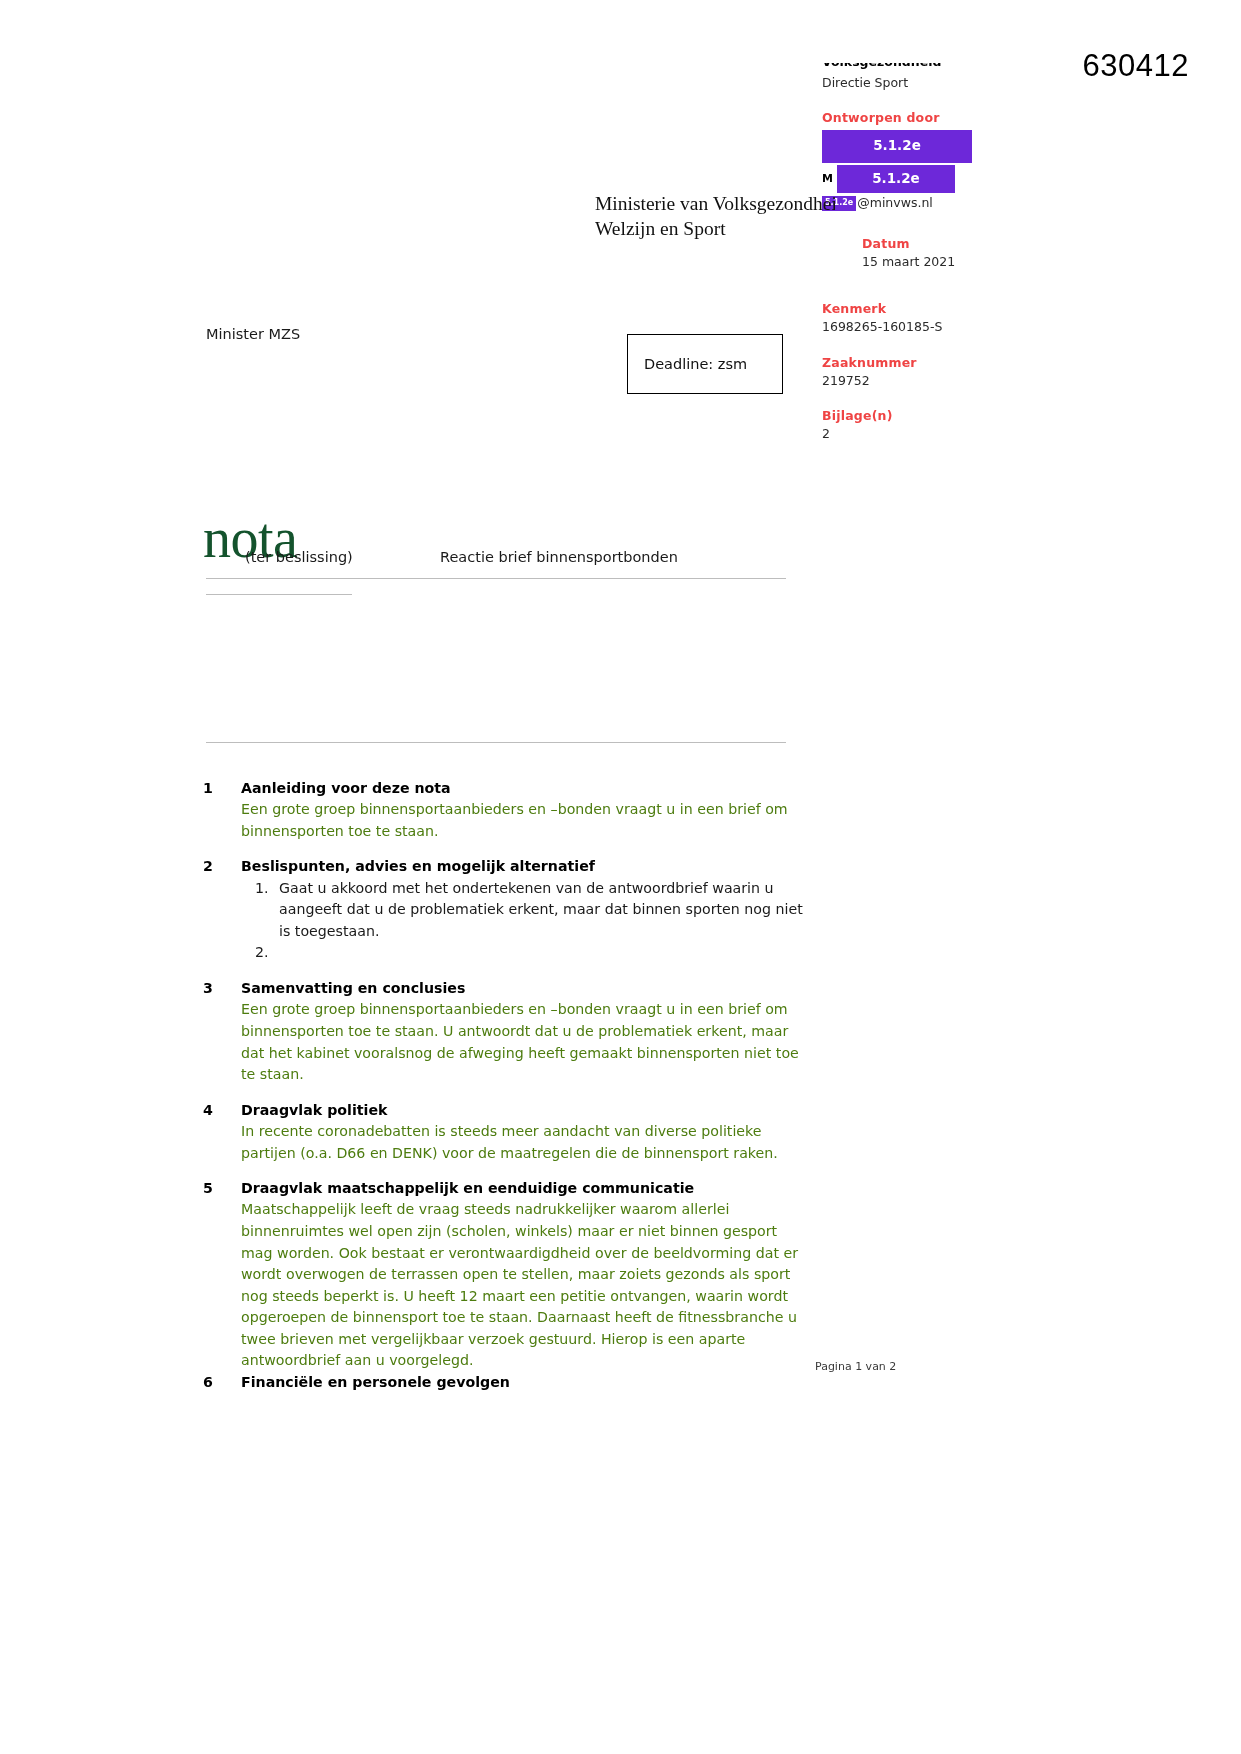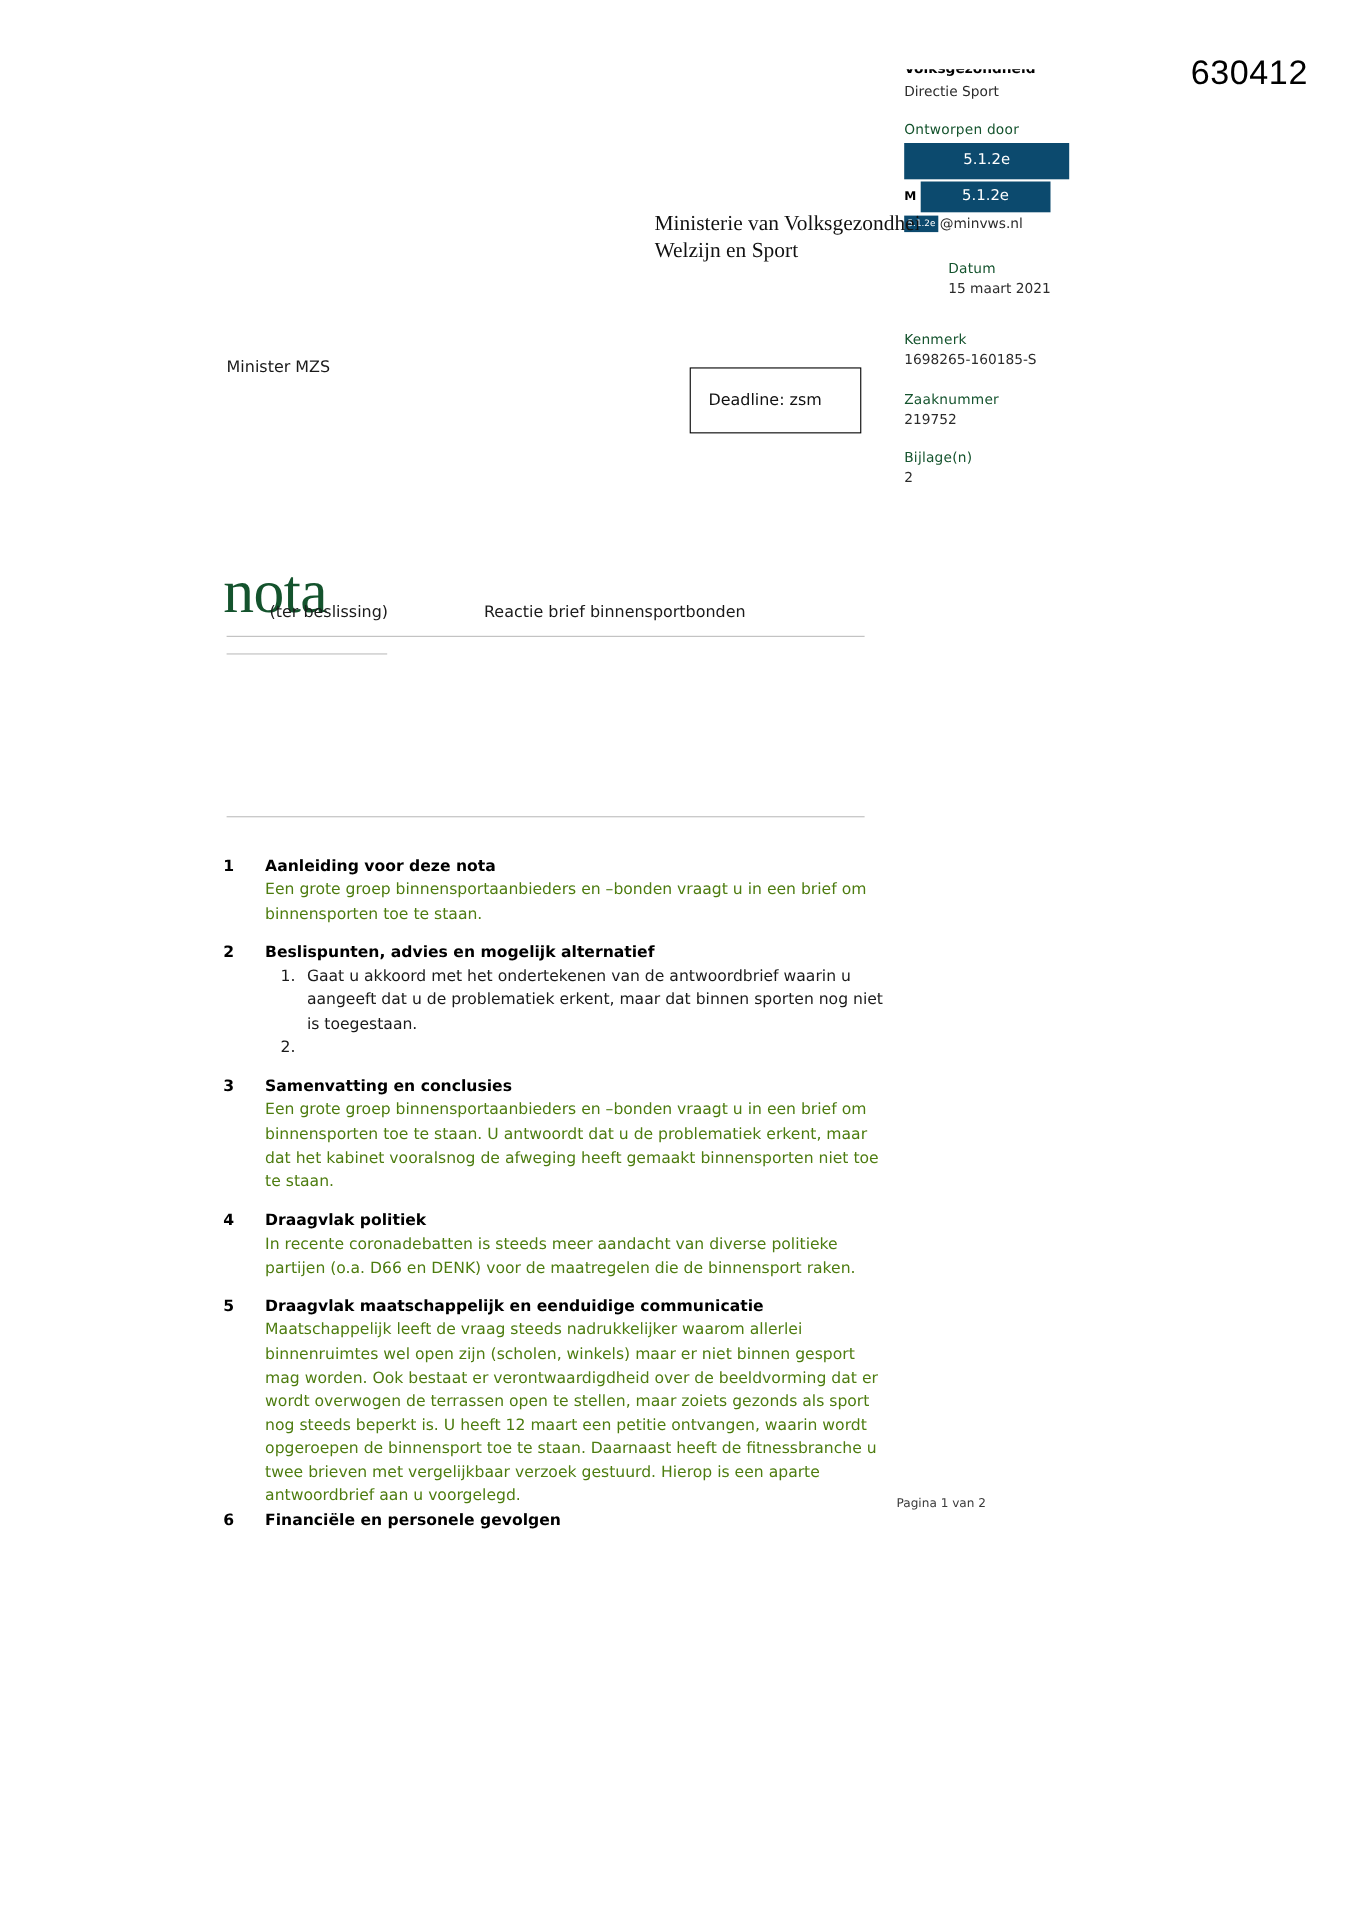--- a/index.html
+++ b/index.html
@@ -39,23 +39,23 @@
     left: 822px;
     top: 63px;
     width: 260px;
     font-family: "DejaVu Sans", sans-serif;
     font-size: 12.5px;
     line-height: 1.45;
     color: #2b2b2b;
   }
   .meta-block { margin-bottom: 17px; }
   .meta-label {
-    font-weight: normal;
-    font-size: 12.5px;
-    color: #14532d;
+    font-weight: bold;
+    font-size: 12.5px;
+    color: #ef4444;
     letter-spacing: 0.2px;
   }
   .meta-value {
     font-size: 12.5px;
     color: #2b2b2b;
   }
 
   
   .meta-clip {
     height: 11px;
@@ -67,25 +67,26 @@
     top: -10px;
     left: 0;
     font-weight: bold;
     font-size: 12.5px;
     color: #000;
     white-space: nowrap;
   }
 
   
   .redact {
-    background: #0c4a6e;
+    background: #6d28d9;
     color: #ffffff;
     display: inline-block;
     text-align: center;
     font-family: "DejaVu Sans", sans-serif;
+    font-weight: bold;
   }
   .redact-wide {
     width: 150px;
     padding: 6px 0 7px;
     font-size: 13.5px;
     margin-top: 3px;
   }
   .redact-mid {
     width: 118px;
     padding: 4px 0 5px;

